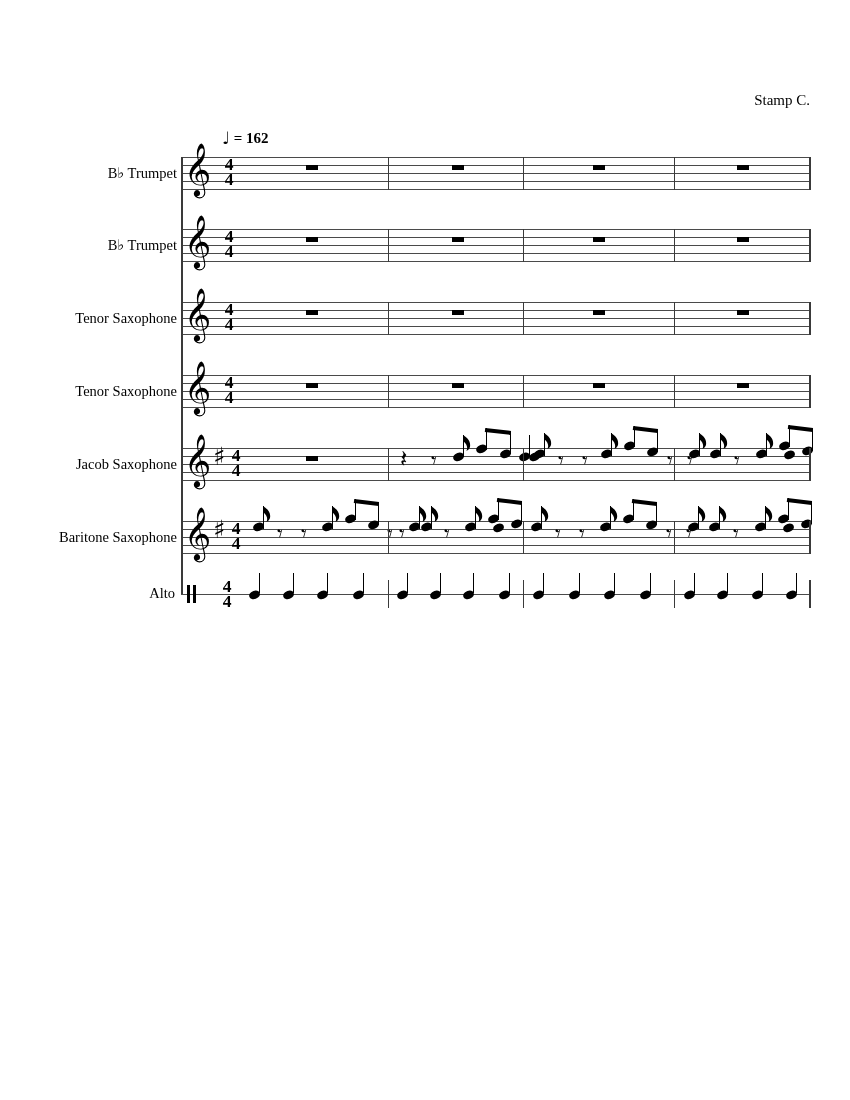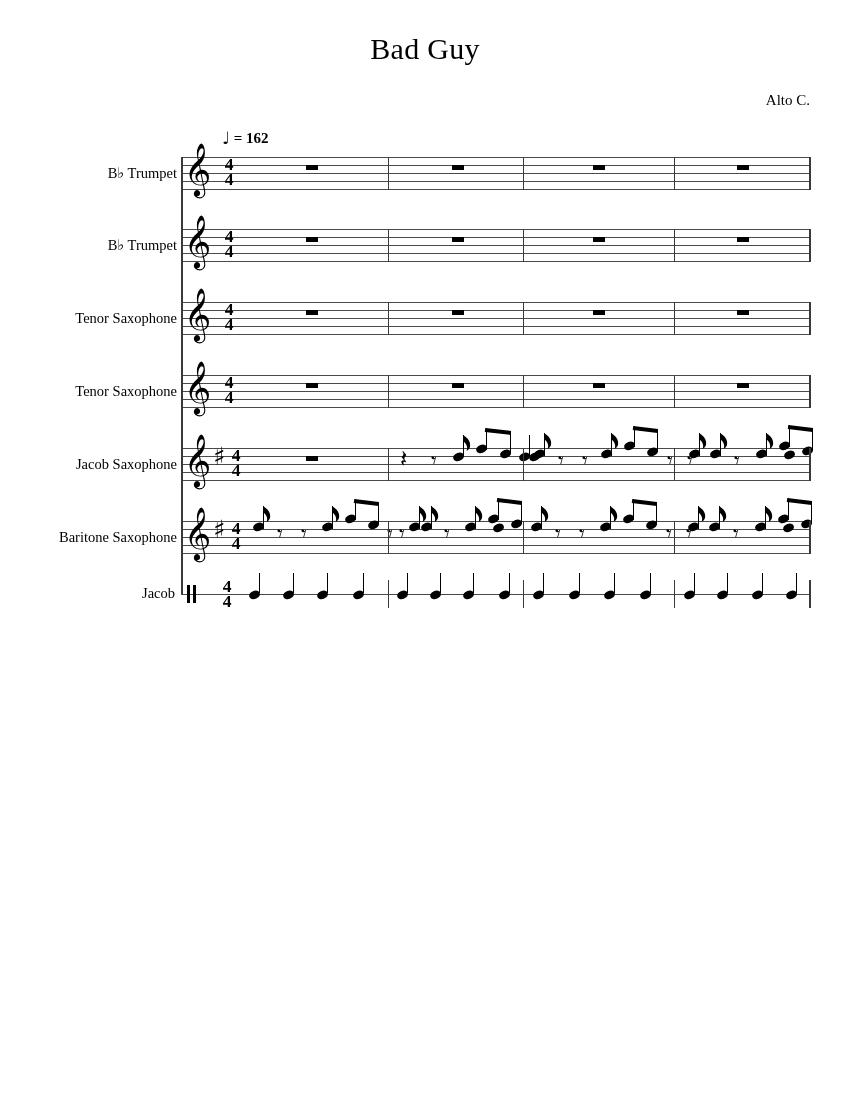--- a/index.html
+++ b/index.html
@@ -37,22 +37,21 @@
   .rest4{position:absolute;font-family:"DejaVu Sans",sans-serif;font-size:24px;line-height:1;}
 
   .perc-clef{position:absolute;}
   .perc-clef i{position:absolute;top:0;width:2.6px;height:18px;background:#000;display:block;}
 </style>
 </head>
 <body>
 
 <div class="page">
 
-  <div class="title">Bad Guy</div>
-  <div class="composer">Alto C.</div>
+  <div class="composer">Stamp C.</div>
 
   <div class="tempo">
     <span class="tnote">♩</span>
     <span>= 162</span>
   </div>
 
   <div class="staff" style="left:181px;top:157px;width:630px;height:32px;">
     <div class="sline" style="top:0px;width:630px;"></div>
     <div class="sline" style="top:8px;width:630px;"></div>
     <div class="sline" style="top:16px;width:630px;"></div>
@@ -354,21 +353,21 @@
     <div class="nh" style="left:602px;top:2.5px;"></div>
 
     <div class="barline" style="left:207px;top:0;height:33px;"></div>
     <div class="barline" style="left:342px;top:0;height:33px;"></div>
     <div class="barline" style="left:493px;top:0;height:33px;"></div>
     <div class="endbar" style="left:628px;top:0;height:33px;"></div>
   </div>
 
   <div class="staff" style="left:181px;top:594px;width:630px;height:1px;">
     <div class="sline" style="top:0px;width:630px;"></div>
-    <div class="inst-name" style="right:636px;top:-9px;">Jacob</div>
+    <div class="inst-name" style="right:636px;top:-9px;">Alto</div>
 
     <div class="perc-clef" style="left:6px;top:-9px;width:12px;height:18px;">
       <i style="left:0px;"></i>
       <i style="left:6px;"></i>
     </div>
     <div class="timesig" style="left:38px;top:-15px;">
       <div>4</div>
       <div>4</div>
     </div>
 

